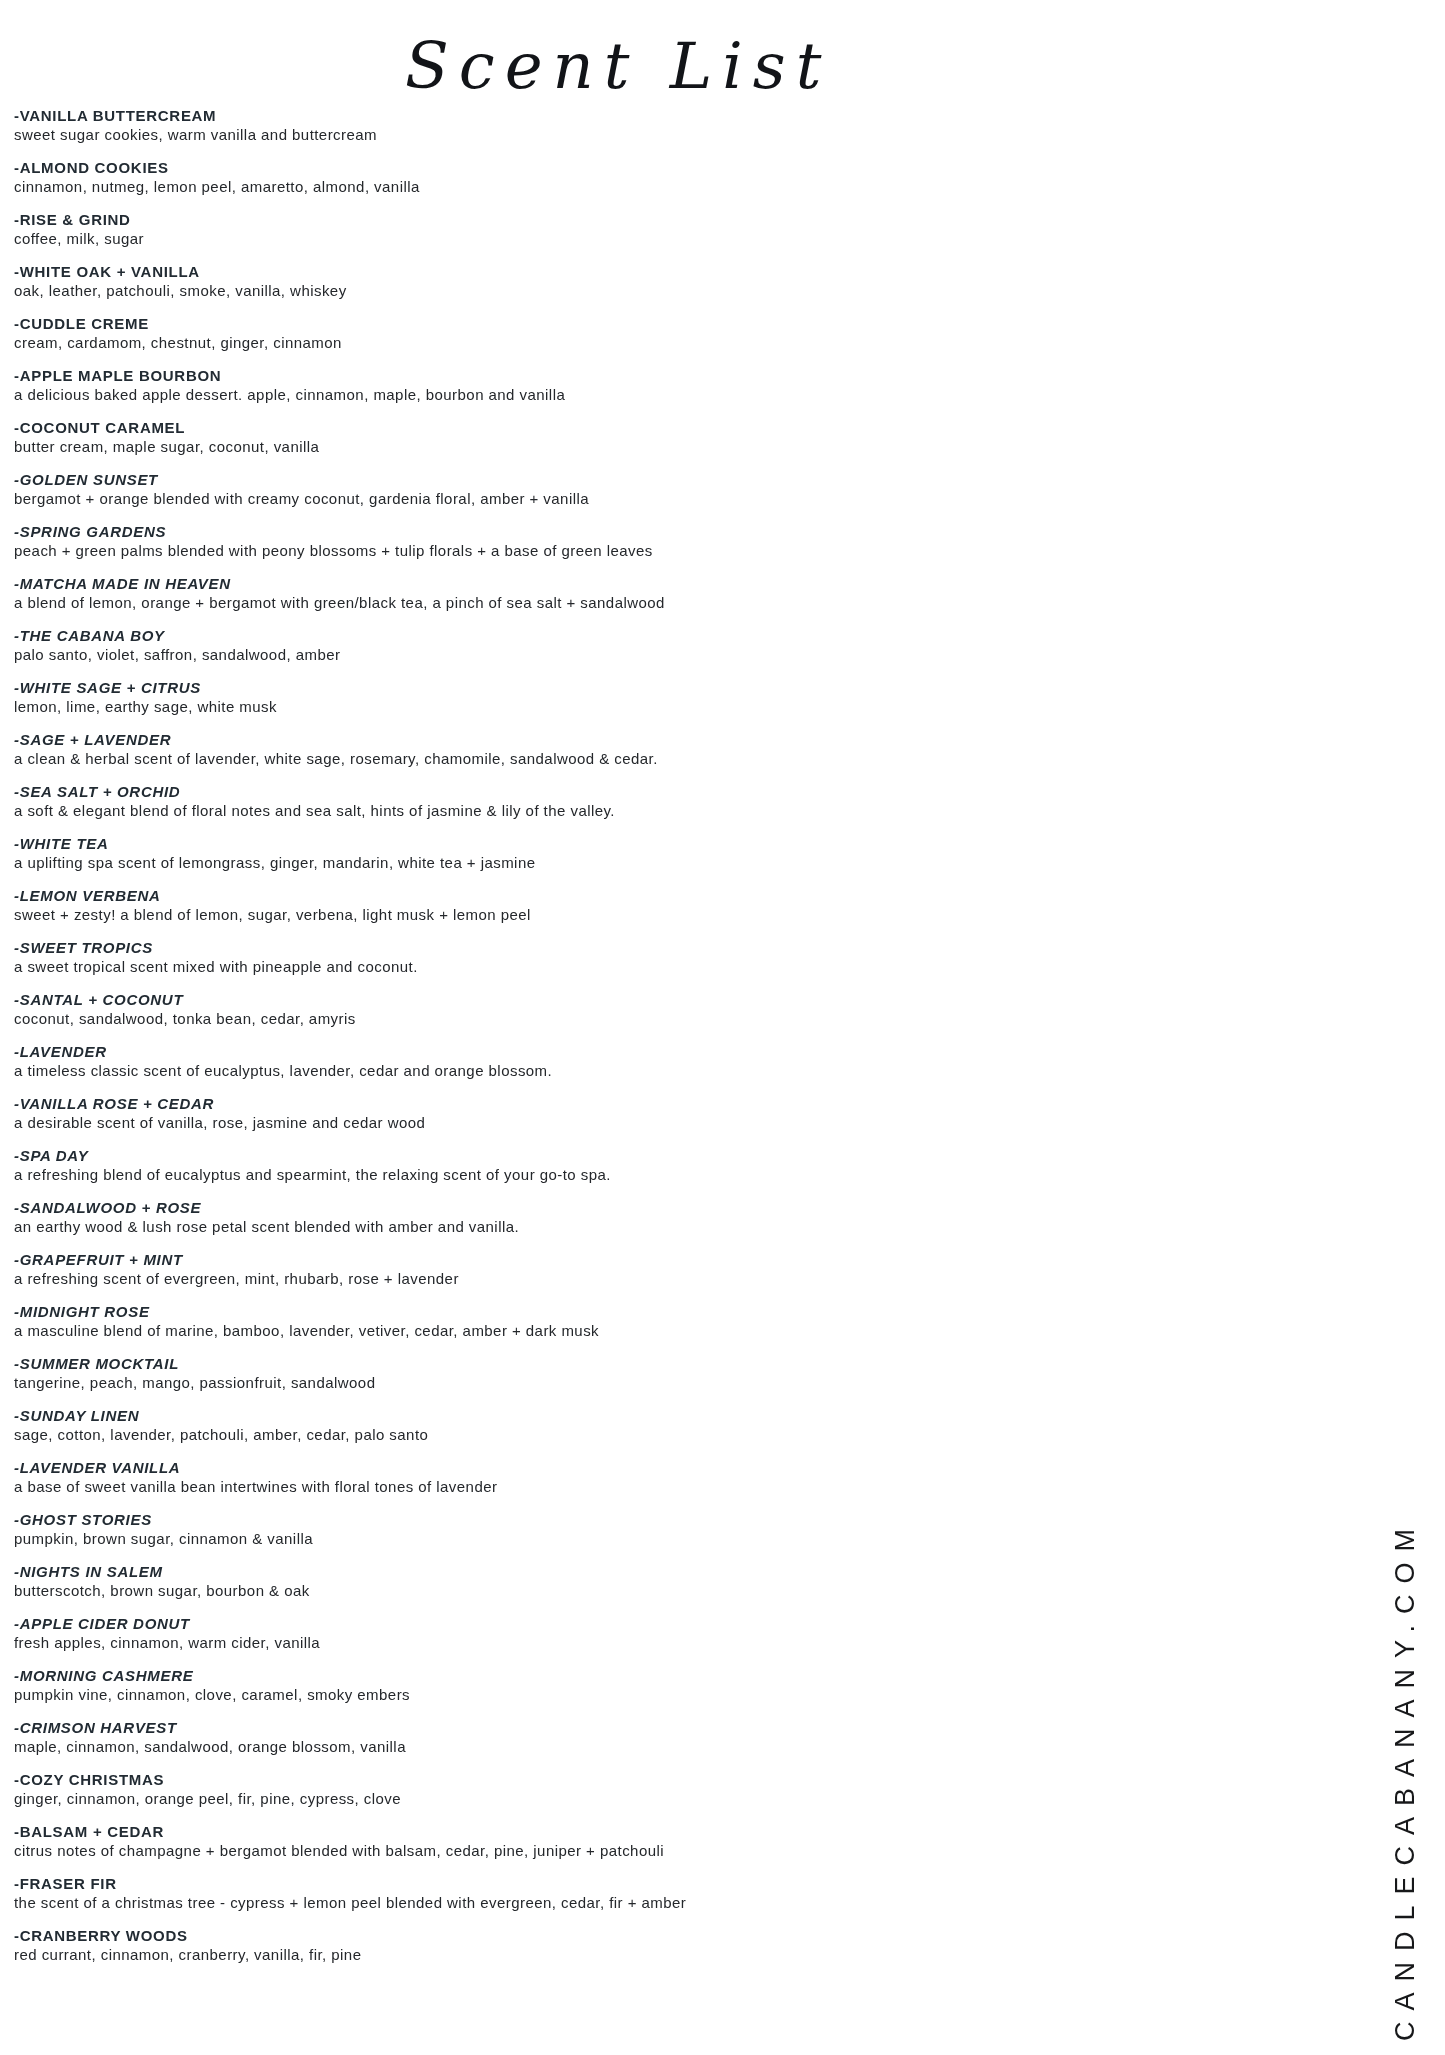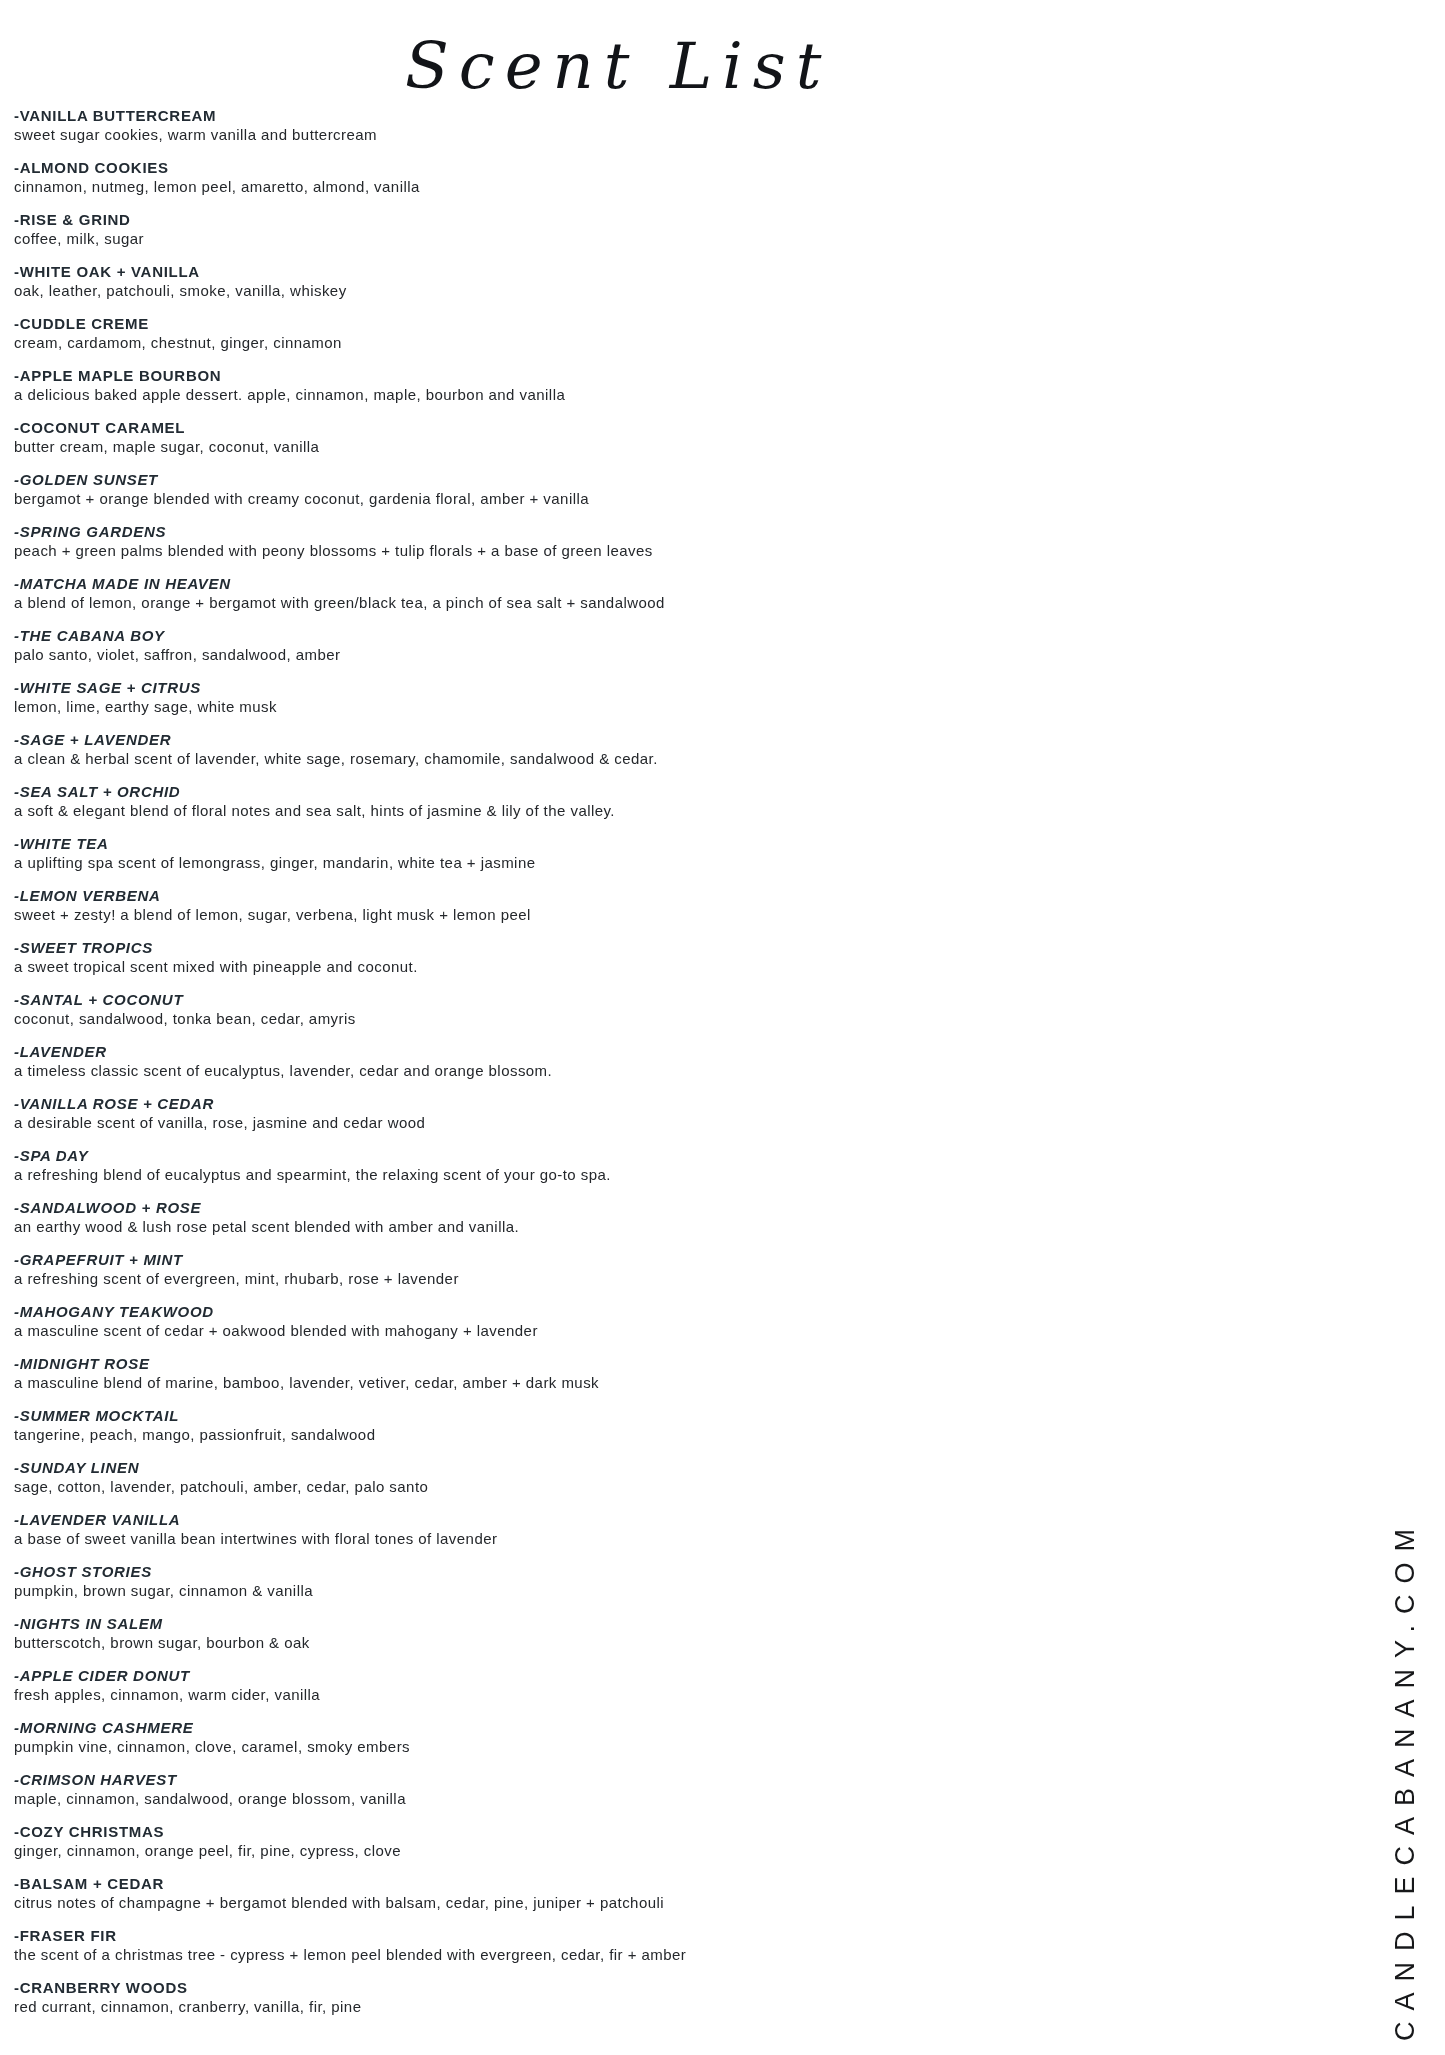--- a/index.html
+++ b/index.html
@@ -187,24 +187,20 @@
   <div class="item">
     <div class="name it">-SANDALWOOD + ROSE</div>
     <div class="desc">an earthy wood &amp; lush rose petal scent blended with amber and vanilla.</div>
   </div>
 
   <div class="item">
     <div class="name it">-GRAPEFRUIT + MINT</div>
     <div class="desc">a refreshing scent of evergreen, mint, rhubarb, rose + lavender</div>
   </div>
 
-  <div class="item">
-    <div class="name it">-MAHOGANY TEAKWOOD</div>
-    <div class="desc">a masculine scent of cedar + oakwood blended with mahogany + lavender</div>
-  </div>
 
   <div class="item">
     <div class="name it">-MIDNIGHT ROSE</div>
     <div class="desc">a masculine blend of marine, bamboo, lavender, vetiver, cedar, amber + dark musk</div>
   </div>
 
   <div class="item">
     <div class="name it">-SUMMER MOCKTAIL</div>
     <div class="desc">tangerine, peach, mango, passionfruit, sandalwood</div>
   </div>

